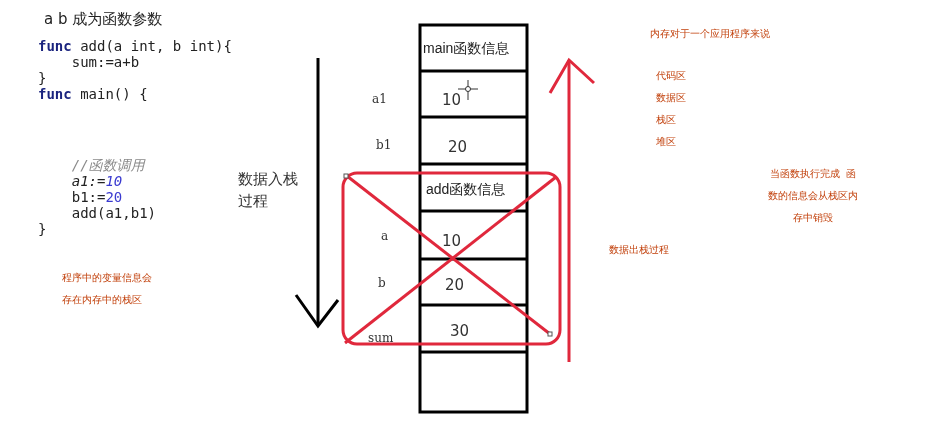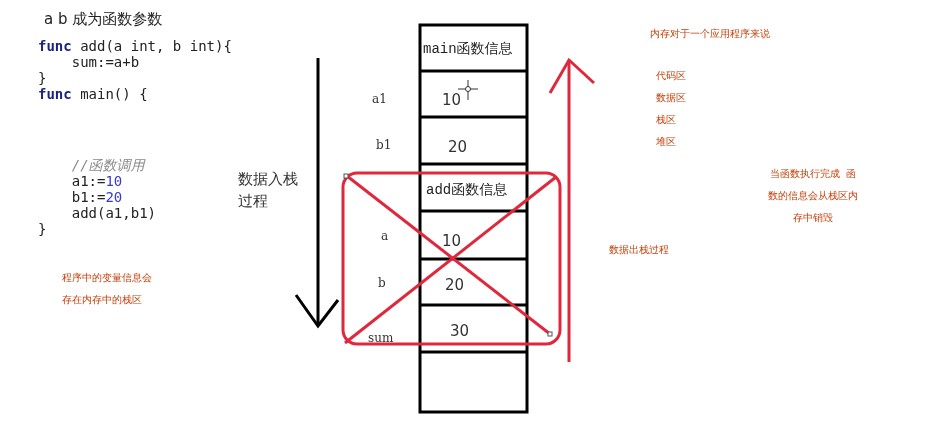--- a/index.html
+++ b/index.html
@@ -5,38 +5,38 @@
   html, body { margin: 0; padding: 0; background: #ffffff; }
   body { width: 951px; height: 428px; position: relative; overflow: hidden; }
   .abs { position: absolute; white-space: nowrap; }
   .heading { font-family: "DejaVu Sans", sans-serif; font-size: 15px; color: #222; }
   .code { font-family: "DejaVu Sans Mono", monospace; font-size: 14px; color: #222; line-height: 16px; }
   .kw { color: #1a237e; font-weight: bold; }
   .num { color: #3a3ad0; }
   .cmt { color: #8a8a8a; font-style: italic; }
   .label { font-family: "DejaVu Serif", serif; font-size: 12px; color: #333; }
   .val { font-family: "DejaVu Sans", sans-serif; font-size: 15px; color: #333; }
-  .cell-title { font-family: Liberation Mono, monospace; font-size: 14px; color: #222; }
+  .cell-title { font-family: Liberation Sans, sans-serif; font-size: 14px; color: #222; }
   .red { font-family: Liberation Mono, monospace; font-size: 10px; color: #c2410c; line-height: 22px; }
   .black-note { font-family: "DejaVu Sans", sans-serif; font-size: 15px; color: #333; line-height: 22px; }
   svg { position: absolute; left: 0; top: 0; }
 </style>
 </head>
 <body>
 
 <div class="abs heading" style="left:44px; top:10px;">a b 成为函数参数</div>
 
 <div class="abs code" style="left:38px; top:38px;">
   <div><span class="kw">func</span><span> add(a int, b int){</span></div>
   <div style="white-space:pre;">    sum:=a+b</div>
   <div>}</div>
   <div><span class="kw">func</span><span> main() {</span></div>
   <div style="height:17px;"></div>
   <div class="cmt" style="white-space:pre;margin-top:38px;">    //函数调用</div>
-  <div style="white-space:pre;"><span>    a1:=</span><span class="num">10</span></div>
+  <div style="white-space:pre;font-style:italic;"><span>    a1:=</span><span class="num">10</span></div>
   <div style="white-space:pre;"><span>    b1:=</span><span class="num">20</span></div>
   <div style="white-space:pre;">    add(a1,b1)</div>
   <div>}</div>
 </div>
 
 <div class="abs black-note" style="left:238px; top:168px;">
   <div>数据入栈</div>
   <div>过程</div>
 </div>
 

